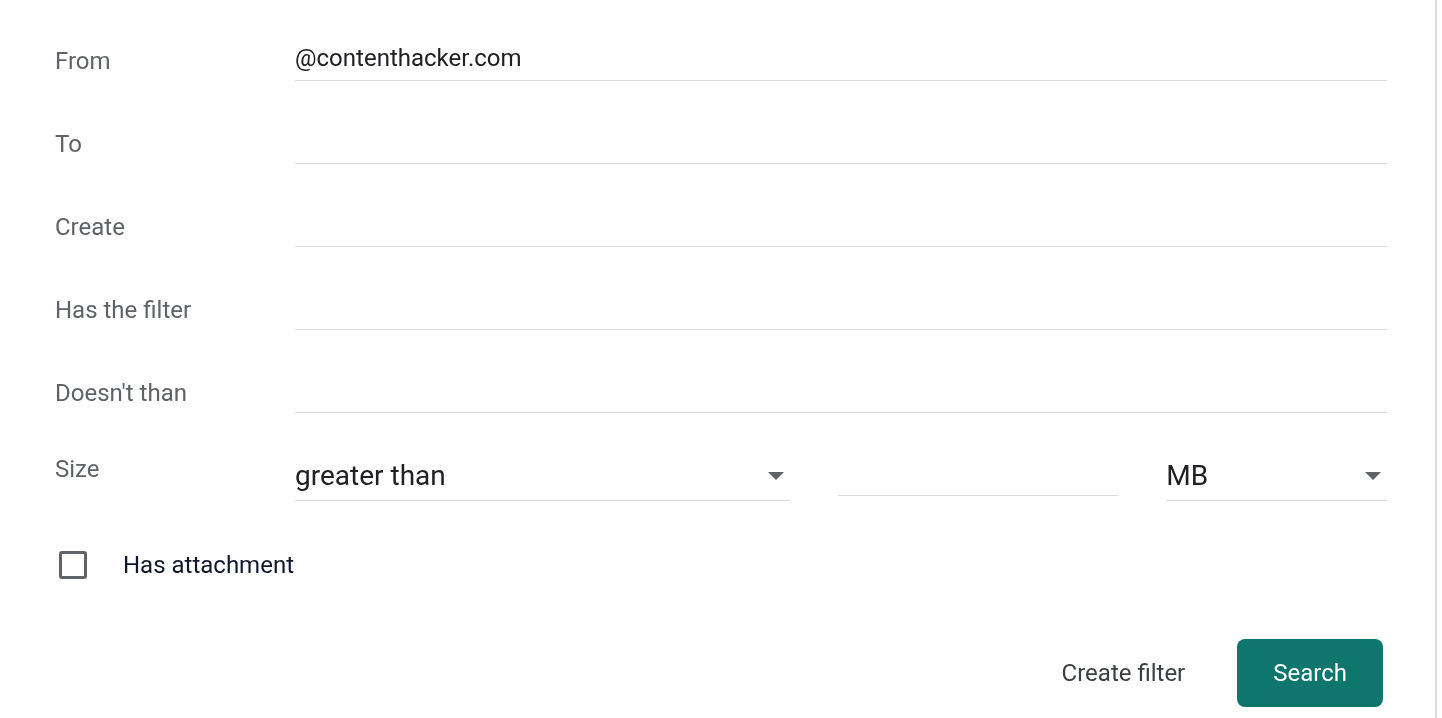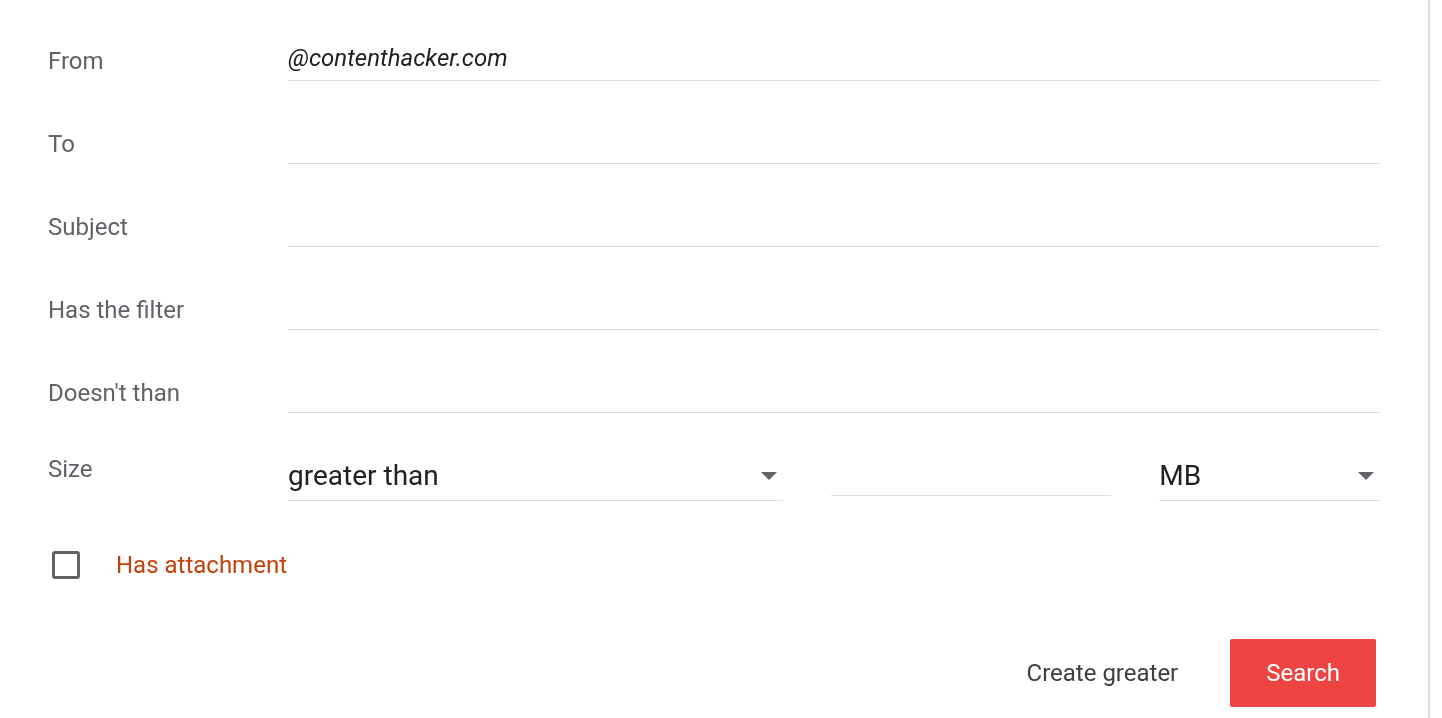--- a/index.html
+++ b/index.html
@@ -6,21 +6,21 @@
   body {
     margin: 0;
     font-family: 'Google Sans', Roboto, Arial, sans-serif;
     background: #fff;
     width: 1442px;
     height: 718px;
     position: relative;
   }
   .panel {
     position: absolute;
-    left: 0;
+    left: 7px;
     top: 0;
     width: 1430px;
     height: 718px;
     background: #fff;
     border-right: 2px solid #dadce0;
     padding: 40px 48px 46px 48px;
   }
   .row {
     display: flex;
     align-items: center;
@@ -35,21 +35,20 @@
   .text-input {
     flex: 1;
     border: none;
     border-bottom: 1px solid #dadce0;
     font-size: 24px;
     color: #202124;
     padding: 4px 0 8px 0;
     outline: none;
     background: transparent;
     font-family: inherit;
-    font-style: italic;
   }
   .size-row {
     display: flex;
     align-items: flex-start;
     margin-bottom: 50px;
   }
   .select-wrap {
     display: flex;
     align-items: center;
     border-bottom: 1px solid #dadce0;
@@ -102,44 +101,44 @@
   }
   .checkbox {
     width: 28px;
     height: 28px;
     border: 3px solid #5f6368;
     border-radius: 3px;
     background: #fff;
   }
   .checkbox-label {
     font-size: 24px;
-    color: #c2410c;
+    color: #0f172a;
   }
   .action-row {
     display: flex;
     justify-content: flex-end;
     align-items: center;
     gap: 48px;
     padding-right: 4px;
   }
   .link-btn {
     font-size: 24px;
     color: #3c4043;
     background: none;
     border: none;
     cursor: pointer;
     font-family: inherit;
     padding: 10px 4px;
   }
   .primary-btn {
     font-size: 24px;
     color: #fff;
-    background: #ef4444;
-    border: none;
-    border-radius: 2px;
+    background: #0f766e;
+    border: none;
+    border-radius: 8px;
     padding: 20px 36px;
     cursor: pointer;
     font-family: inherit;
   }
 </style>
 </head>
 <body>
 
 <div class="panel">
 
@@ -147,21 +146,21 @@
     <div class="label">From</div>
     <input class="text-input" type="text" value="@contenthacker.com" style="">
   </div>
 
   <div class="row">
     <div class="label">To</div>
     <input class="text-input" type="text" value="" style="">
   </div>
 
   <div class="row">
-    <div class="label">Subject</div>
+    <div class="label">Create</div>
     <input class="text-input" type="text" value="" style="">
   </div>
 
   <div class="row">
     <div class="label">Has the filter</div>
     <input class="text-input" type="text" value="" style="">
   </div>
 
   <div class="row">
     <div class="label">Doesn't than</div>
@@ -185,17 +184,17 @@
   </div>
 
   <div class="checkbox-row">
     <div class="checkbox-item">
       <div class="checkbox"></div>
       <div class="checkbox-label">Has attachment</div>
     </div>
   </div>
 
   <div class="action-row">
-    <button class="link-btn">Create greater</button>
+    <button class="link-btn">Create filter</button>
     <button class="primary-btn">Search</button>
   </div>
 
 </div>
 
 </body></html>

